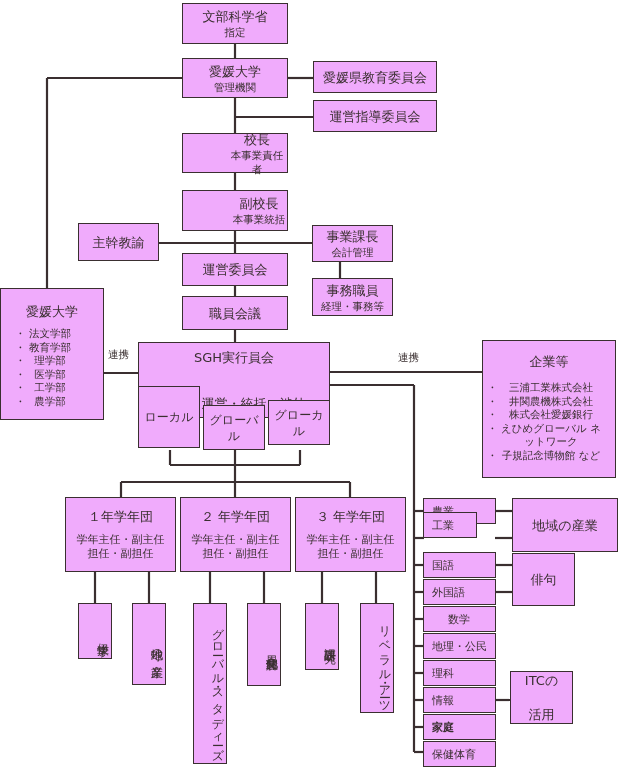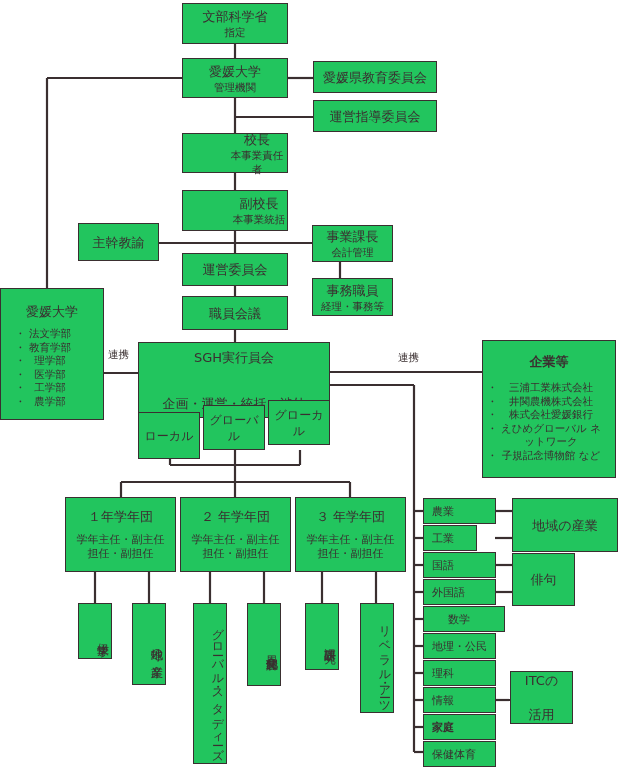--- a/index.html
+++ b/index.html
@@ -1,19 +1,19 @@
 <!DOCTYPE html>
 <html><head>
 <meta charset="utf-8">
 <style>
   html, body { margin: 0; padding: 0; background: #ffffff; }
   body { width: 618px; height: 767px; position: relative; overflow: hidden;
          font-family: "DejaVu Sans", "Liberation Sans", sans-serif; color: #3a2f30; }
   #lines { position: absolute; left: 0; top: 0; width: 618px; height: 767px; }
-  .box { position: absolute; box-sizing: border-box; border: 1.3px solid #3a2f30; background: #22c55e;
+  .box { position: absolute; box-sizing: border-box; border: 1.3px solid #3a2f30; background: #f0abfc;
          display: flex; flex-direction: column; align-items: center; justify-content: center; text-align: center; }
   .t1 { font-size: 13px; line-height: 17px; }
   .t2 { font-size: 10.5px; line-height: 14px; }
   .t3 { font-size: 12px; line-height: 16px; }
   .list { align-items: flex-start; justify-content: flex-start; }
   .list .hd { align-self: center; font-size: 13px; margin-bottom: 6px; }
   .list ul { list-style: none; margin: 0; padding: 0; font-size: 10.5px; line-height: 13.5px; }
   .list li { position: relative; padding-left: 12px; }
   .list li::before { content: "・"; position: absolute; left: -2px; }
   .vert { writing-mode: vertical-rl; text-orientation: upright; font-size: 12px; letter-spacing: 1px;
@@ -139,31 +139,31 @@
 </div>
 <div class="label" style="left:108px;top:348px;">連携</div>
 
 <div class="box" style="left:138px;top:342px;width:192px;height:76px;gap:29px;">
   <div class="t1">SGH実行員会</div>
   <div class="t1">企画・運営・統括・渉外</div>
 </div>
 <div class="label" style="left:398px;top:351px;">連携</div>
 
 <div class="box list" style="left:482px;top:340px;width:134px;height:138px;padding:12px 0 0 6px;">
-  <div class="hd" style="margin-bottom:10px;margin-left:-6px;font-weight:bold;">企業等</div>
+  <div class="hd" style="margin-bottom:10px;margin-left:-6px;">企業等</div>
   <ul>
     <li>三浦工業株式会社</li>
     <li>井関農機株式会社</li>
     <li>株式会社愛媛銀行</li>
     <li style="width:100px;">えひめグローバル ネットワーク</li>
     <li>子規記念博物館 など</li>
   </ul>
 </div>
 
-<div class="box t3" style="left:138px;top:412px;width:62px;height:47px;">ローカル</div>
+<div class="box t3" style="left:138px;top:386px;width:62px;height:62px;">ローカル</div>
 <div class="box t3" style="left:203px;top:405px;width:62px;height:45px;">グローバル</div>
 <div class="box t3" style="left:268px;top:400px;width:62px;height:45px;">グローカル</div>
 
 <div class="box" style="left:65px;top:497px;width:111px;height:75px;">
   <div class="t1" style="margin-bottom:8px;">１年学年団</div>
   <div class="t2" style="font-size:11px;">学年主任・副主任</div>
   <div class="t2" style="font-size:11px;">担任・副担任</div>
 </div>
 <div class="box" style="left:180px;top:497px;width:111px;height:75px;">
   <div class="t1" style="margin-bottom:8px;">２ 年学年団</div>
@@ -177,24 +177,24 @@
 </div>
 
 <div class="box vert" style="left:78px;top:603px;width:34px;height:56px;">伊豫学</div>
 <div class="box vert" style="left:132px;top:603px;width:34px;height:82px;">地球の産業</div>
 <div class="box vert" style="left:193px;top:603px;width:34px;height:161px;">グローバル・スタディーズ</div>
 <div class="box vert" style="left:247px;top:603px;width:34px;height:83px;">異文化理解</div>
 <div class="box vert" style="left:305px;top:603px;width:34px;height:67px;">課題研究</div>
 <div class="box vert" style="left:360px;top:603px;width:34px;height:110px;">リベラル・アーツ</div>
 
 <div class="box subj" style="left:423px;top:498px;width:73px;height:26px;">農業</div>
-<div class="box subj" style="left:423px;top:525px;width:54px;height:26px;">工業</div>
+<div class="box subj" style="left:423px;top:512px;width:54px;height:26px;">工業</div>
 <div class="box subj" style="left:423px;top:552px;width:73px;height:26px;">国語</div>
 <div class="box subj" style="left:423px;top:579px;width:73px;height:26px;">外国語</div>
-<div class="box subj" style="left:423px;top:606px;width:82px;height:26px;padding-left:24px;">数学</div>
+<div class="box subj" style="left:423px;top:606px;width:73px;height:26px;padding-left:24px;">数学</div>
 <div class="box subj" style="left:423px;top:633px;width:73px;height:26px;">地理・公民</div>
 <div class="box subj" style="left:423px;top:660px;width:73px;height:26px;">理科</div>
 <div class="box subj" style="left:423px;top:687px;width:73px;height:26px;">情報</div>
 <div class="box subj" style="left:423px;top:714px;width:73px;height:26px;font-weight:bold;">家庭</div>
 <div class="box subj" style="left:423px;top:741px;width:73px;height:26px;">保健体育</div>
 
 <div class="box t1" style="left:512px;top:498px;width:106px;height:54px;">地域の産業</div>
 <div class="box t1" style="left:512px;top:553px;width:63px;height:53px;">俳句</div>
 <div class="box" style="left:510px;top:671px;width:63px;height:53px;justify-content:space-between;">
   <div class="t1">ITCの</div>

